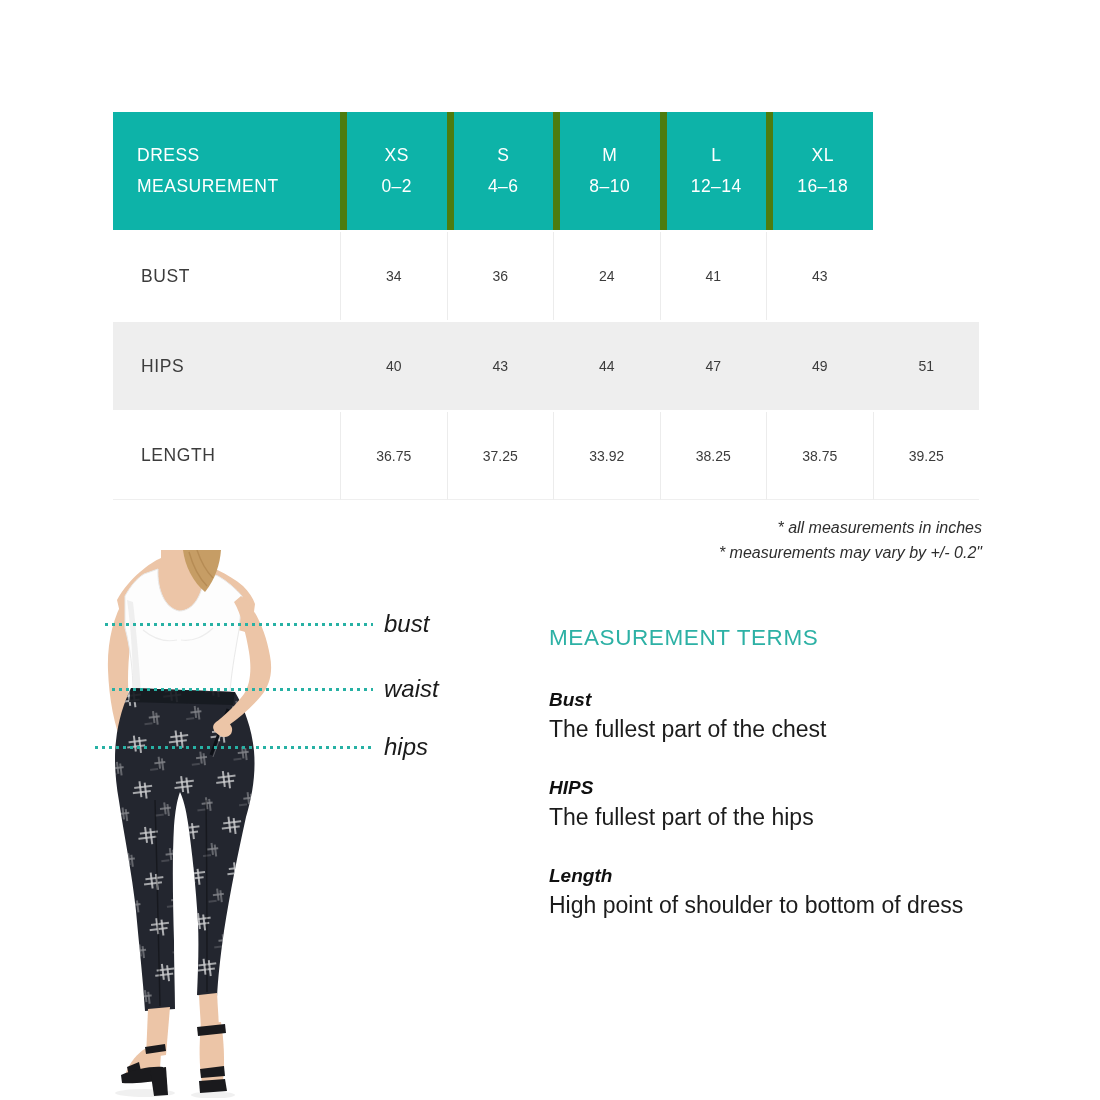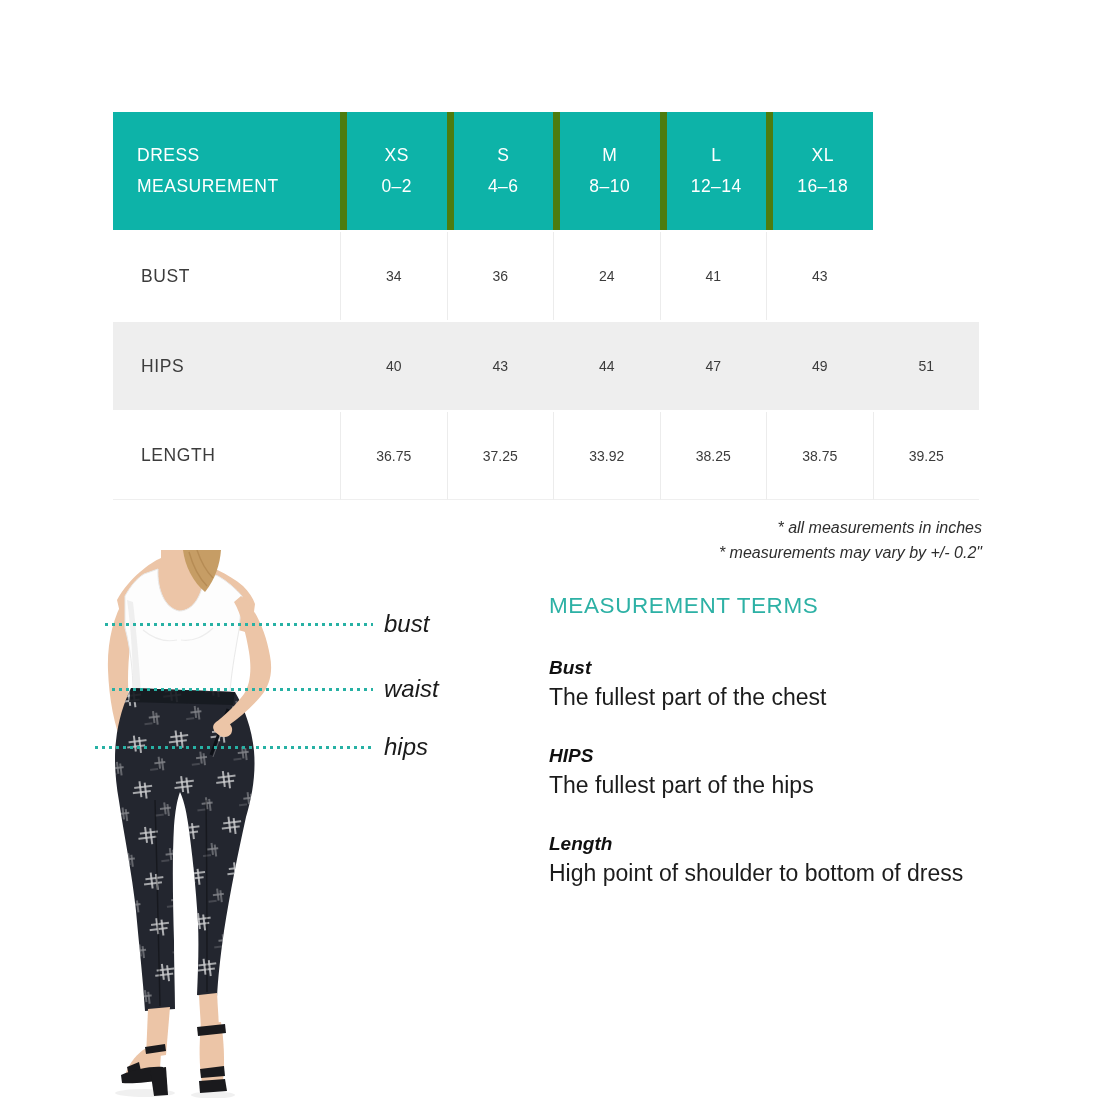--- a/index.html
+++ b/index.html
@@ -30,21 +30,21 @@
   .trow.alt .td { background:#eeeeee; border-left-color:#eeeeee; }
   .trow.last .td { border-bottom:1px solid #efefef; }
 
   
   .notes {
     position:absolute; top:515px; right:118px; text-align:right;
     font-style:italic; font-size:16px; color:#2e2e2e; line-height:25px;
   }
 
   
-  .terms { position:absolute; left:549px; top:592px; width:470px; }
+  .terms { position:absolute; left:549px; top:624px; width:470px; }
   .terms-title { font-size:22.5px; color:#2db1a5; letter-spacing:.6px;
     font-weight:400; margin:0; line-height:28px; }
   .term-block { margin-top:34px; }
   .term-block.first { margin-top:36px; }
   .term-name { font-weight:bold; font-style:italic; font-size:19px;
     color:#101010; margin:0; line-height:24px; }
   .term-def { font-size:23px; color:#1c1c1c; margin:4px 0 0; line-height:26px; }
 
   
   .model-svg { position:absolute; left:103px; top:550px; width:200px; height:548px; z-index:1; }

